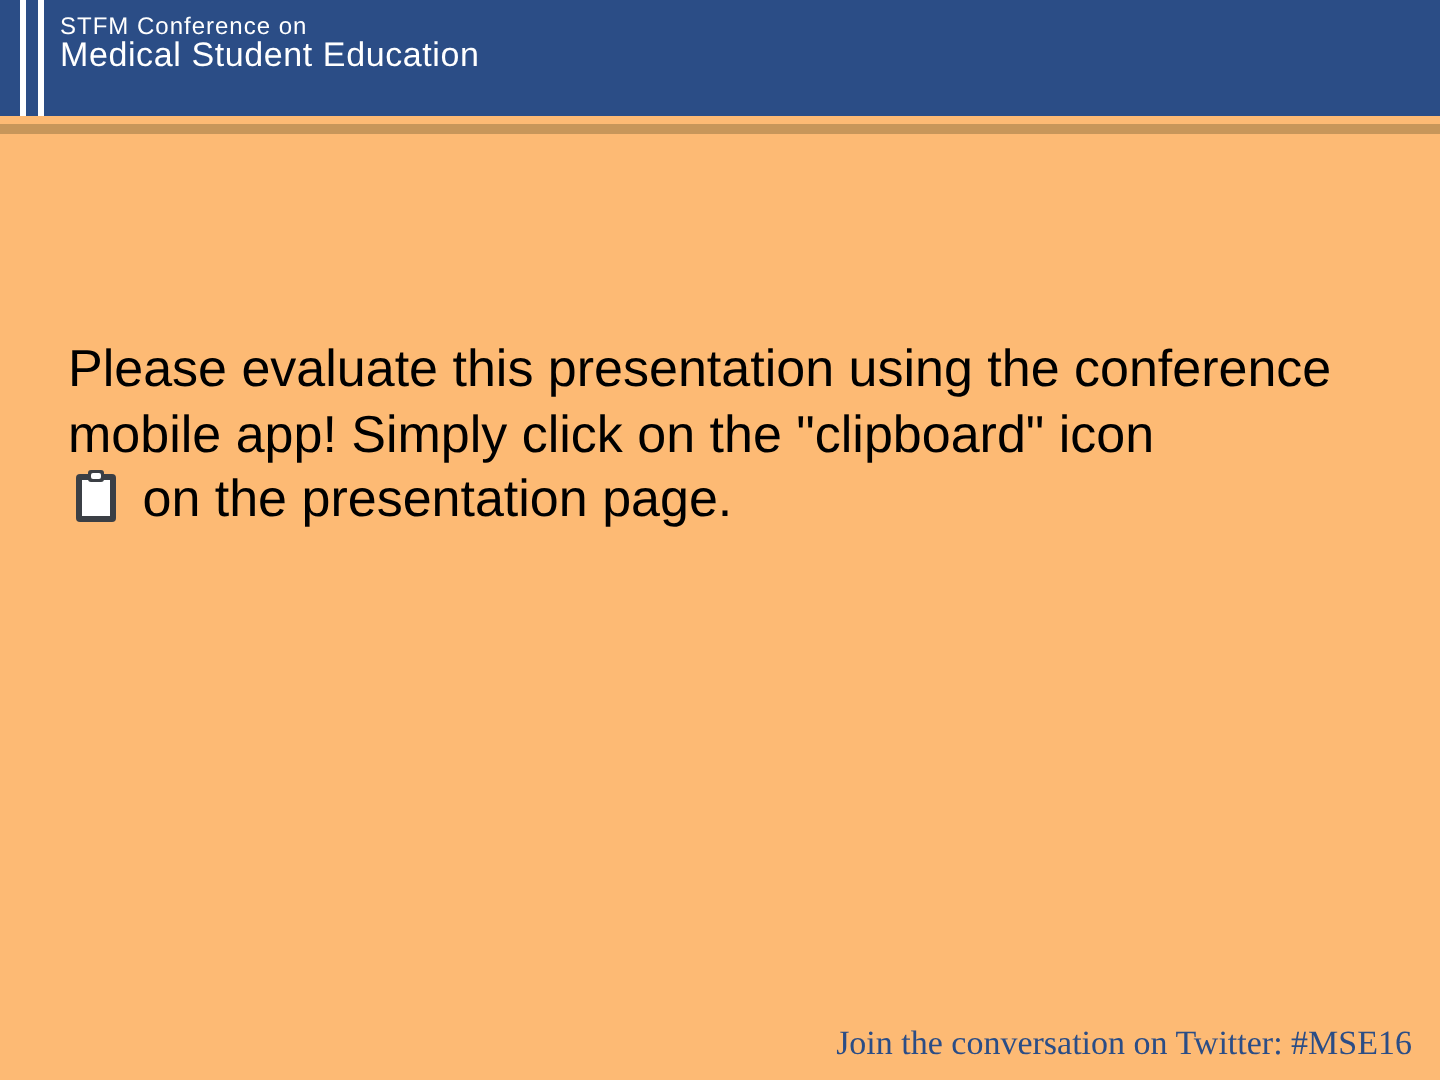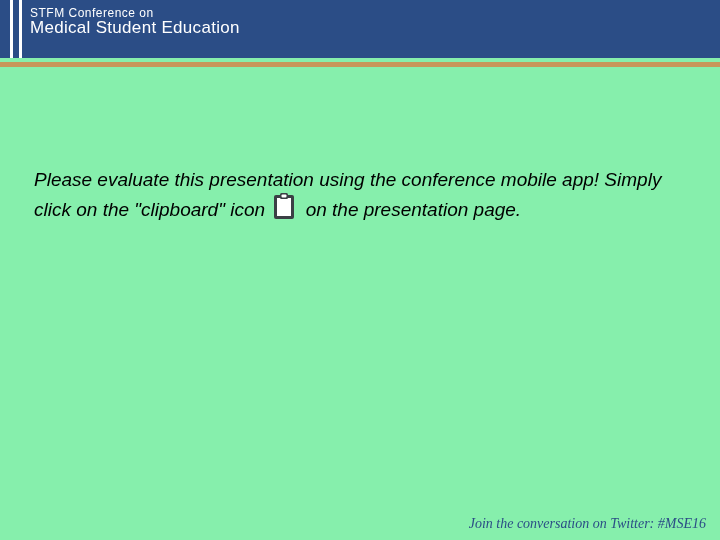--- a/index.html
+++ b/index.html
@@ -1,38 +1,38 @@
 <!DOCTYPE html>
 <html><head>
 <meta charset="utf-8">
 <style>
   * { margin: 0; padding: 0; box-sizing: border-box; }
   html, body { width: 720px; height: 540px; font-family: Arial, Helvetica, sans-serif; background: #fff; overflow: hidden; }
-  .slide { position: relative; width: 720px; height: 540px; background: #86efac; }
+  .slide { position: relative; width: 720px; height: 540px; background: #fdba74; }
 
   
   .header { position: relative; height: 58px; background: #2b4d86; }
   .header-stripe { position: absolute; left: 0; top: 0; width: 10px; height: 58px; background: #2b4d86; }
   .header-gap { position: absolute; left: 10px; top: 0; width: 3px; height: 58px; background: #fff; }
   .header-stripe2 { position: absolute; left: 13px; top: 0; width: 6px; height: 58px; background: #2b4d86; }
   .header-gap2 { position: absolute; left: 19px; top: 0; width: 3px; height: 58px; background: #fff; }
   .header-text { position: absolute; left: 30px; top: 6px; color: #fff; }
   .header-kicker { font-size: 12px; letter-spacing: 0.5px; font-weight: 400; }
   .header-title { font-size: 17px; font-weight: 300; letter-spacing: 0.3px; margin-top: -2px; font-family: "Helvetica Neue", Arial, sans-serif; }
 
   .underline-bar { height: 5px; background: #c7965a; margin-top: 4px; }
 
   
   .body { position: absolute; left: 34px; top: 168px; right: 34px; }
-  .body p { font-size: 19px; line-height: 1.25; color: #000; font-family: Arial, Helvetica, sans-serif; font-style: italic; }
+  .body p { font-size: 26px; line-height: 1.25; color: #000; font-family: Arial, Helvetica, sans-serif; }
   .nowrap { white-space: nowrap; }
   .inline-icon { display: inline-block; vertical-align: -4px; margin: 0 4px 0 2px; }
 
   
-  .footer { position: absolute; right: 14px; bottom: 8px; font-size: 14px; color: #2b4d86; font-style: italic; font-family: Georgia, "Times New Roman", serif; }
+  .footer { position: absolute; right: 14px; bottom: 8px; font-size: 17px; color: #2b4d86; font-family: Georgia, "Times New Roman", serif; }
   .footer .hash { color: #2b4d86; }
 </style>
 </head>
 <body>
 
 <div class="slide">
 
   <div class="header">
     <div class="header-stripe"></div>
     <div class="header-gap"></div>

